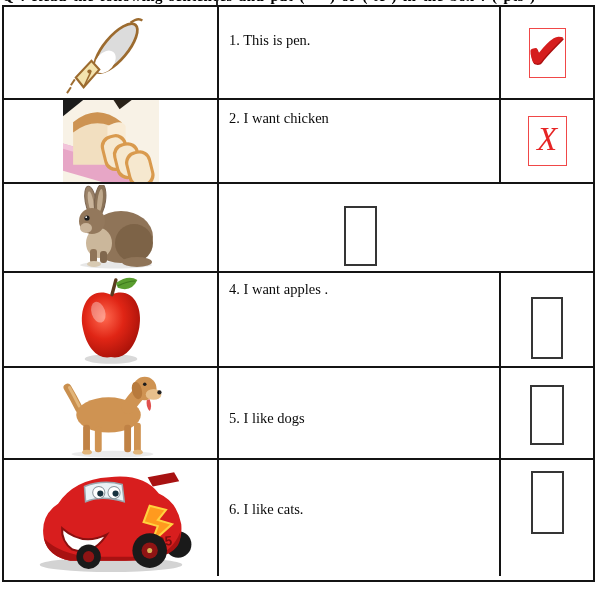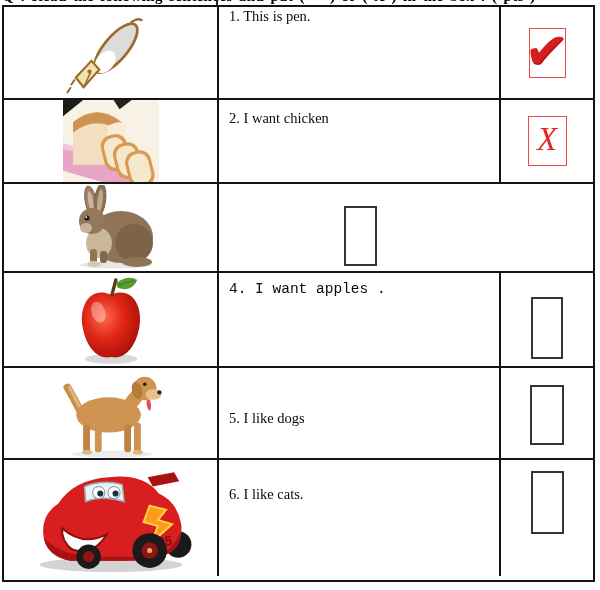--- a/index.html
+++ b/index.html
@@ -22,22 +22,22 @@
     border:2px solid #141414; box-sizing:border-box; background:#fff;
   }
   .row { display:grid; grid-template-columns:215px 282px 1fr; box-sizing:border-box; }
   .row { border-bottom:2px solid #141414; }
   .row:last-child { border-bottom:none; }
   .r1{height:93px;} .r2{height:84px;} .r3{height:89px;} .r4{height:95px;} .r5{height:92px;} .r6{height:116px;}
   .cell { position:relative; box-sizing:border-box; overflow:visible; }
   .c-img { border-right:2px solid #141414; display:flex; align-items:center; justify-content:center; overflow:hidden; }
   .c-txt { border-right:2px solid #141414; padding-left:10px; }
   .sentence { font-size:14.5px; color:#0a0a0a; display:inline-block; }
-  .r1 .c-txt{} .r2 .c-txt{padding-top:9px;} .r3 .c-txt{padding-top:20px;}
-  .r4 .c-txt{padding-top:7px;font-family:Liberation Mono, monospace;} .r5 .c-txt{padding-top:41px;} .r6 .c-txt{padding-top:25px;}
+  .r1 .c-txt{padding-top:24px;} .r2 .c-txt{padding-top:9px;} .r3 .c-txt{padding-top:20px;}
+  .r4 .c-txt{padding-top:7px;} .r5 .c-txt{padding-top:41px;} .r6 .c-txt{padding-top:40px;}
   .c-box { display:flex; justify-content:center; align-items:flex-start; }
   .abox { position:relative; background:#fff; box-sizing:border-box; }
   .abox.red { border:1.6px solid #f04848; }
   .abox.empty { border:2px solid #353535; }
   .r1 .abox{ width:37px; height:50px; margin-top:21px; }
   .r2 .abox{ width:39px; height:50px; margin-top:16px; }
   .r3 .abox{ width:33px; height:60px; margin-top:22px; }
   .r4 .abox{ width:32px; height:62px; margin-top:24px; }
   .r5 .abox{ width:34px; height:60px; margin-top:17px; }
   .r6 .abox{ width:33px; height:63px; margin-top:11px; }

